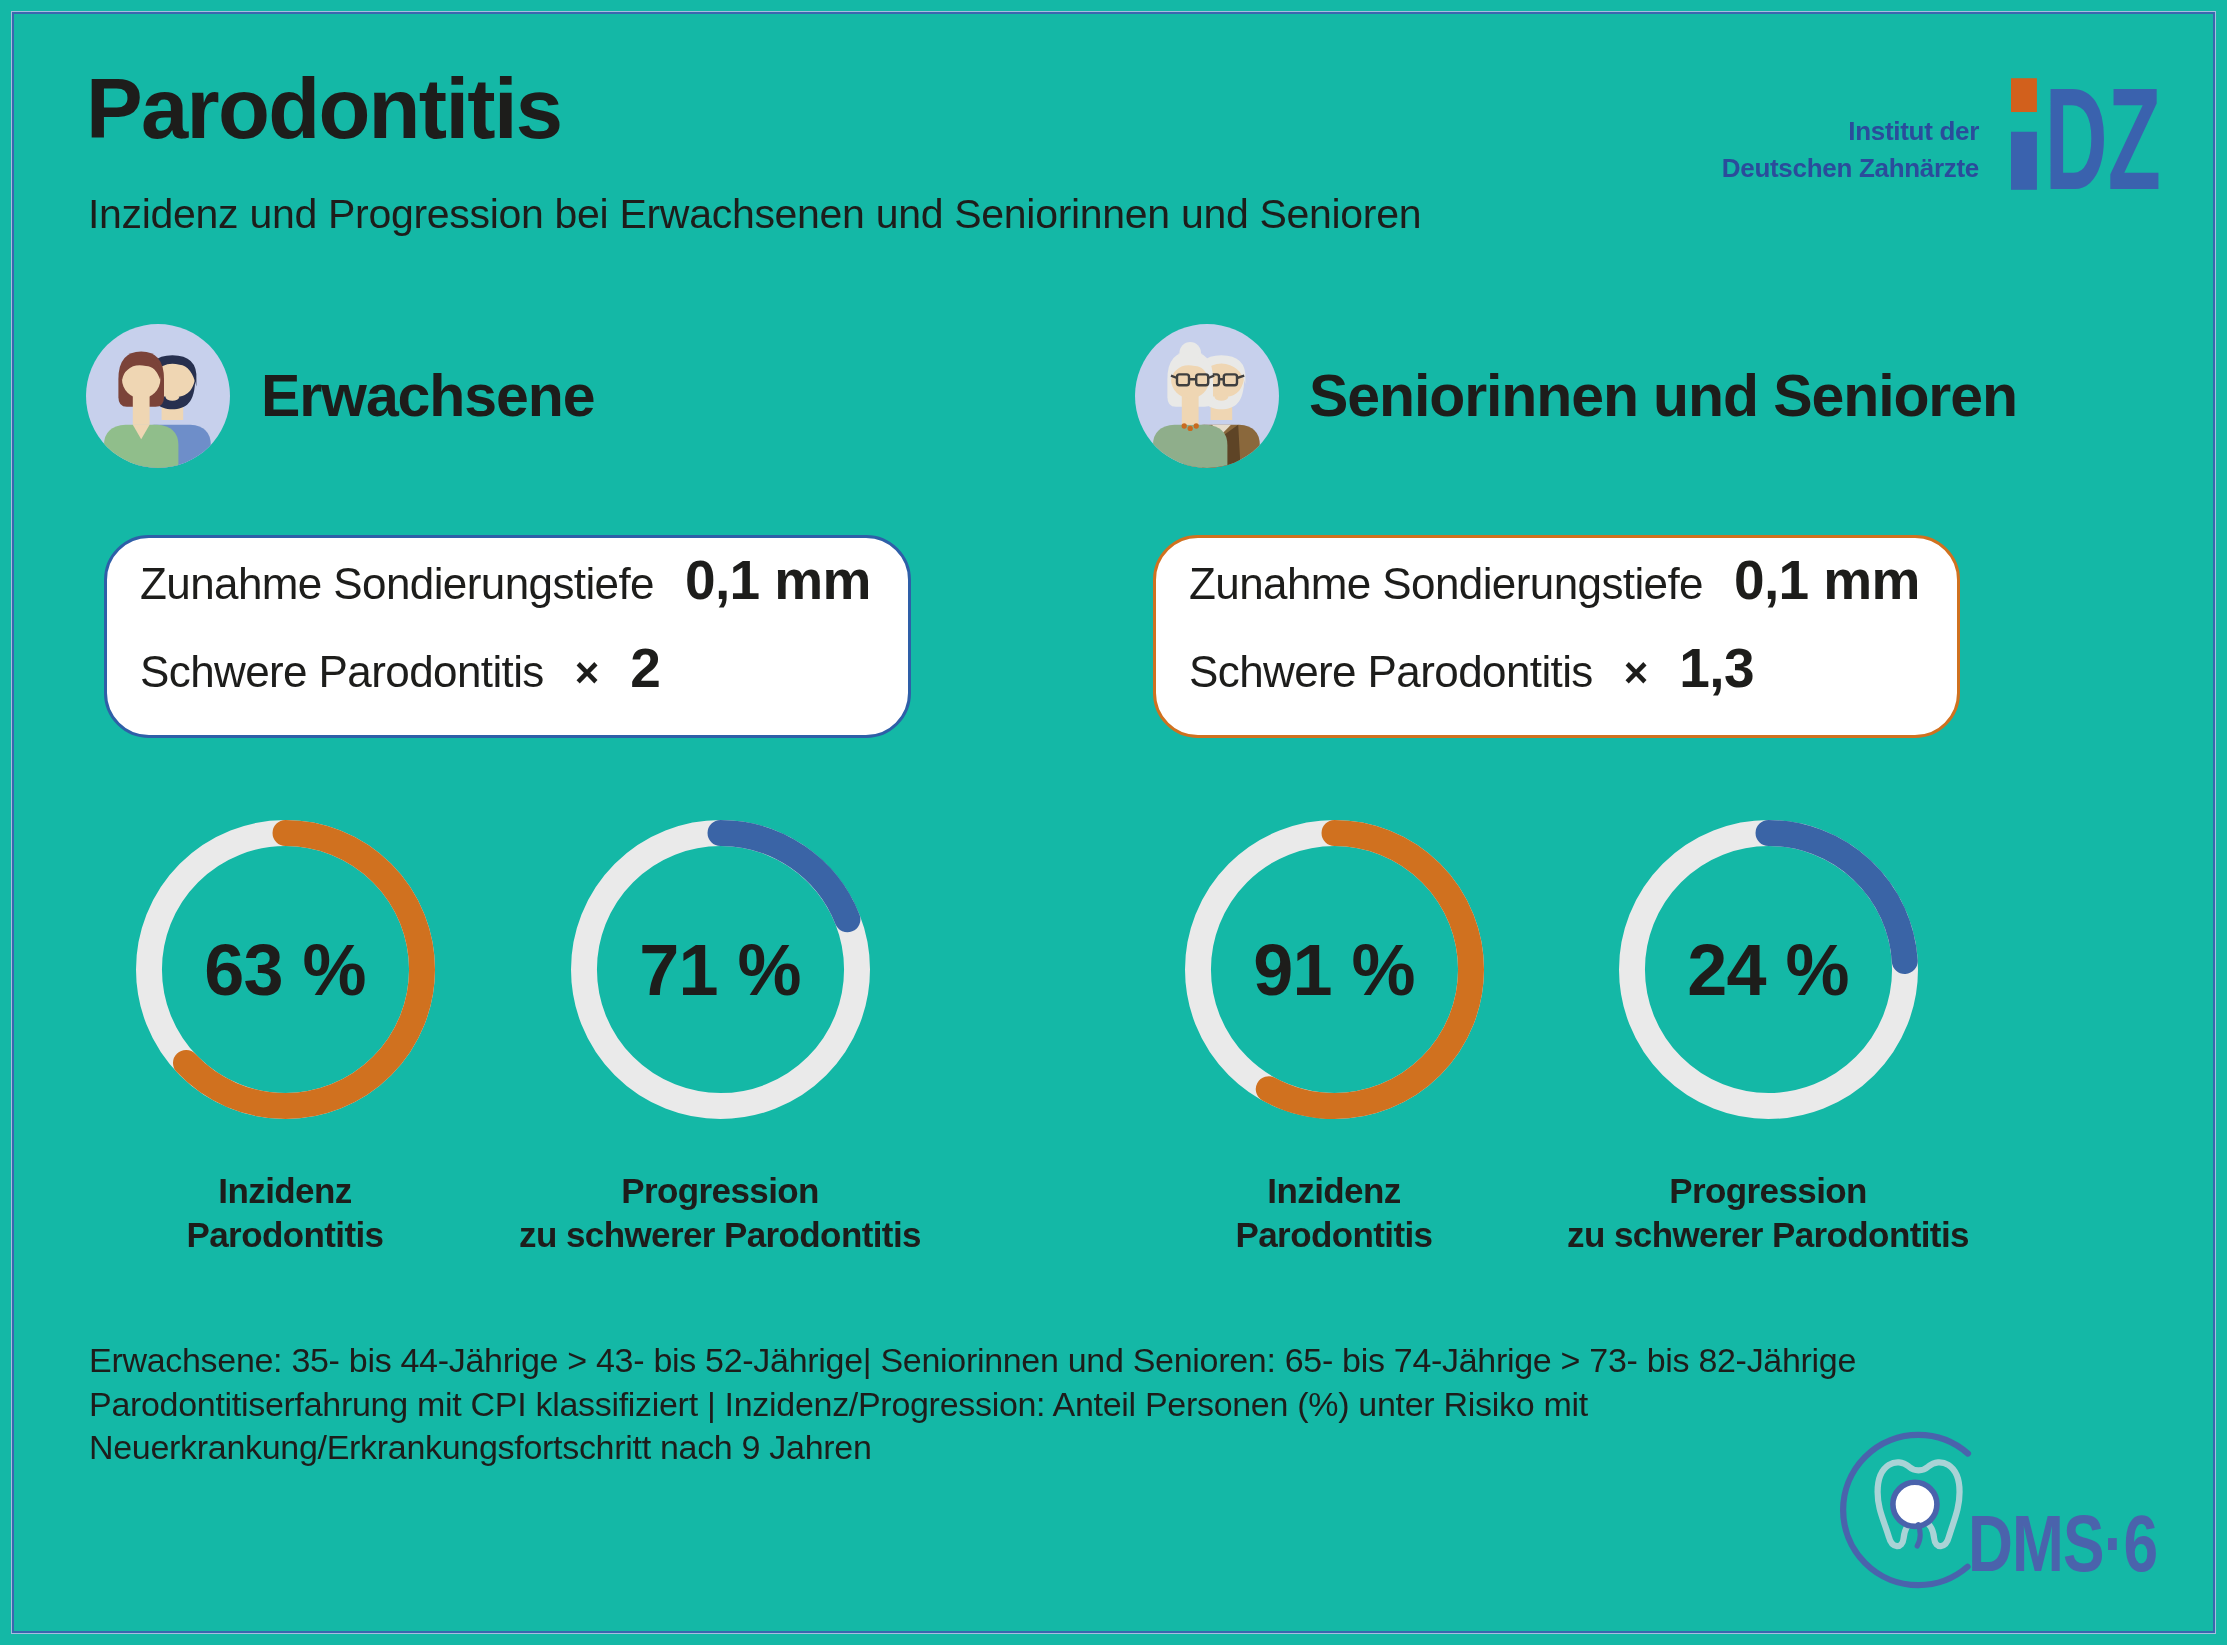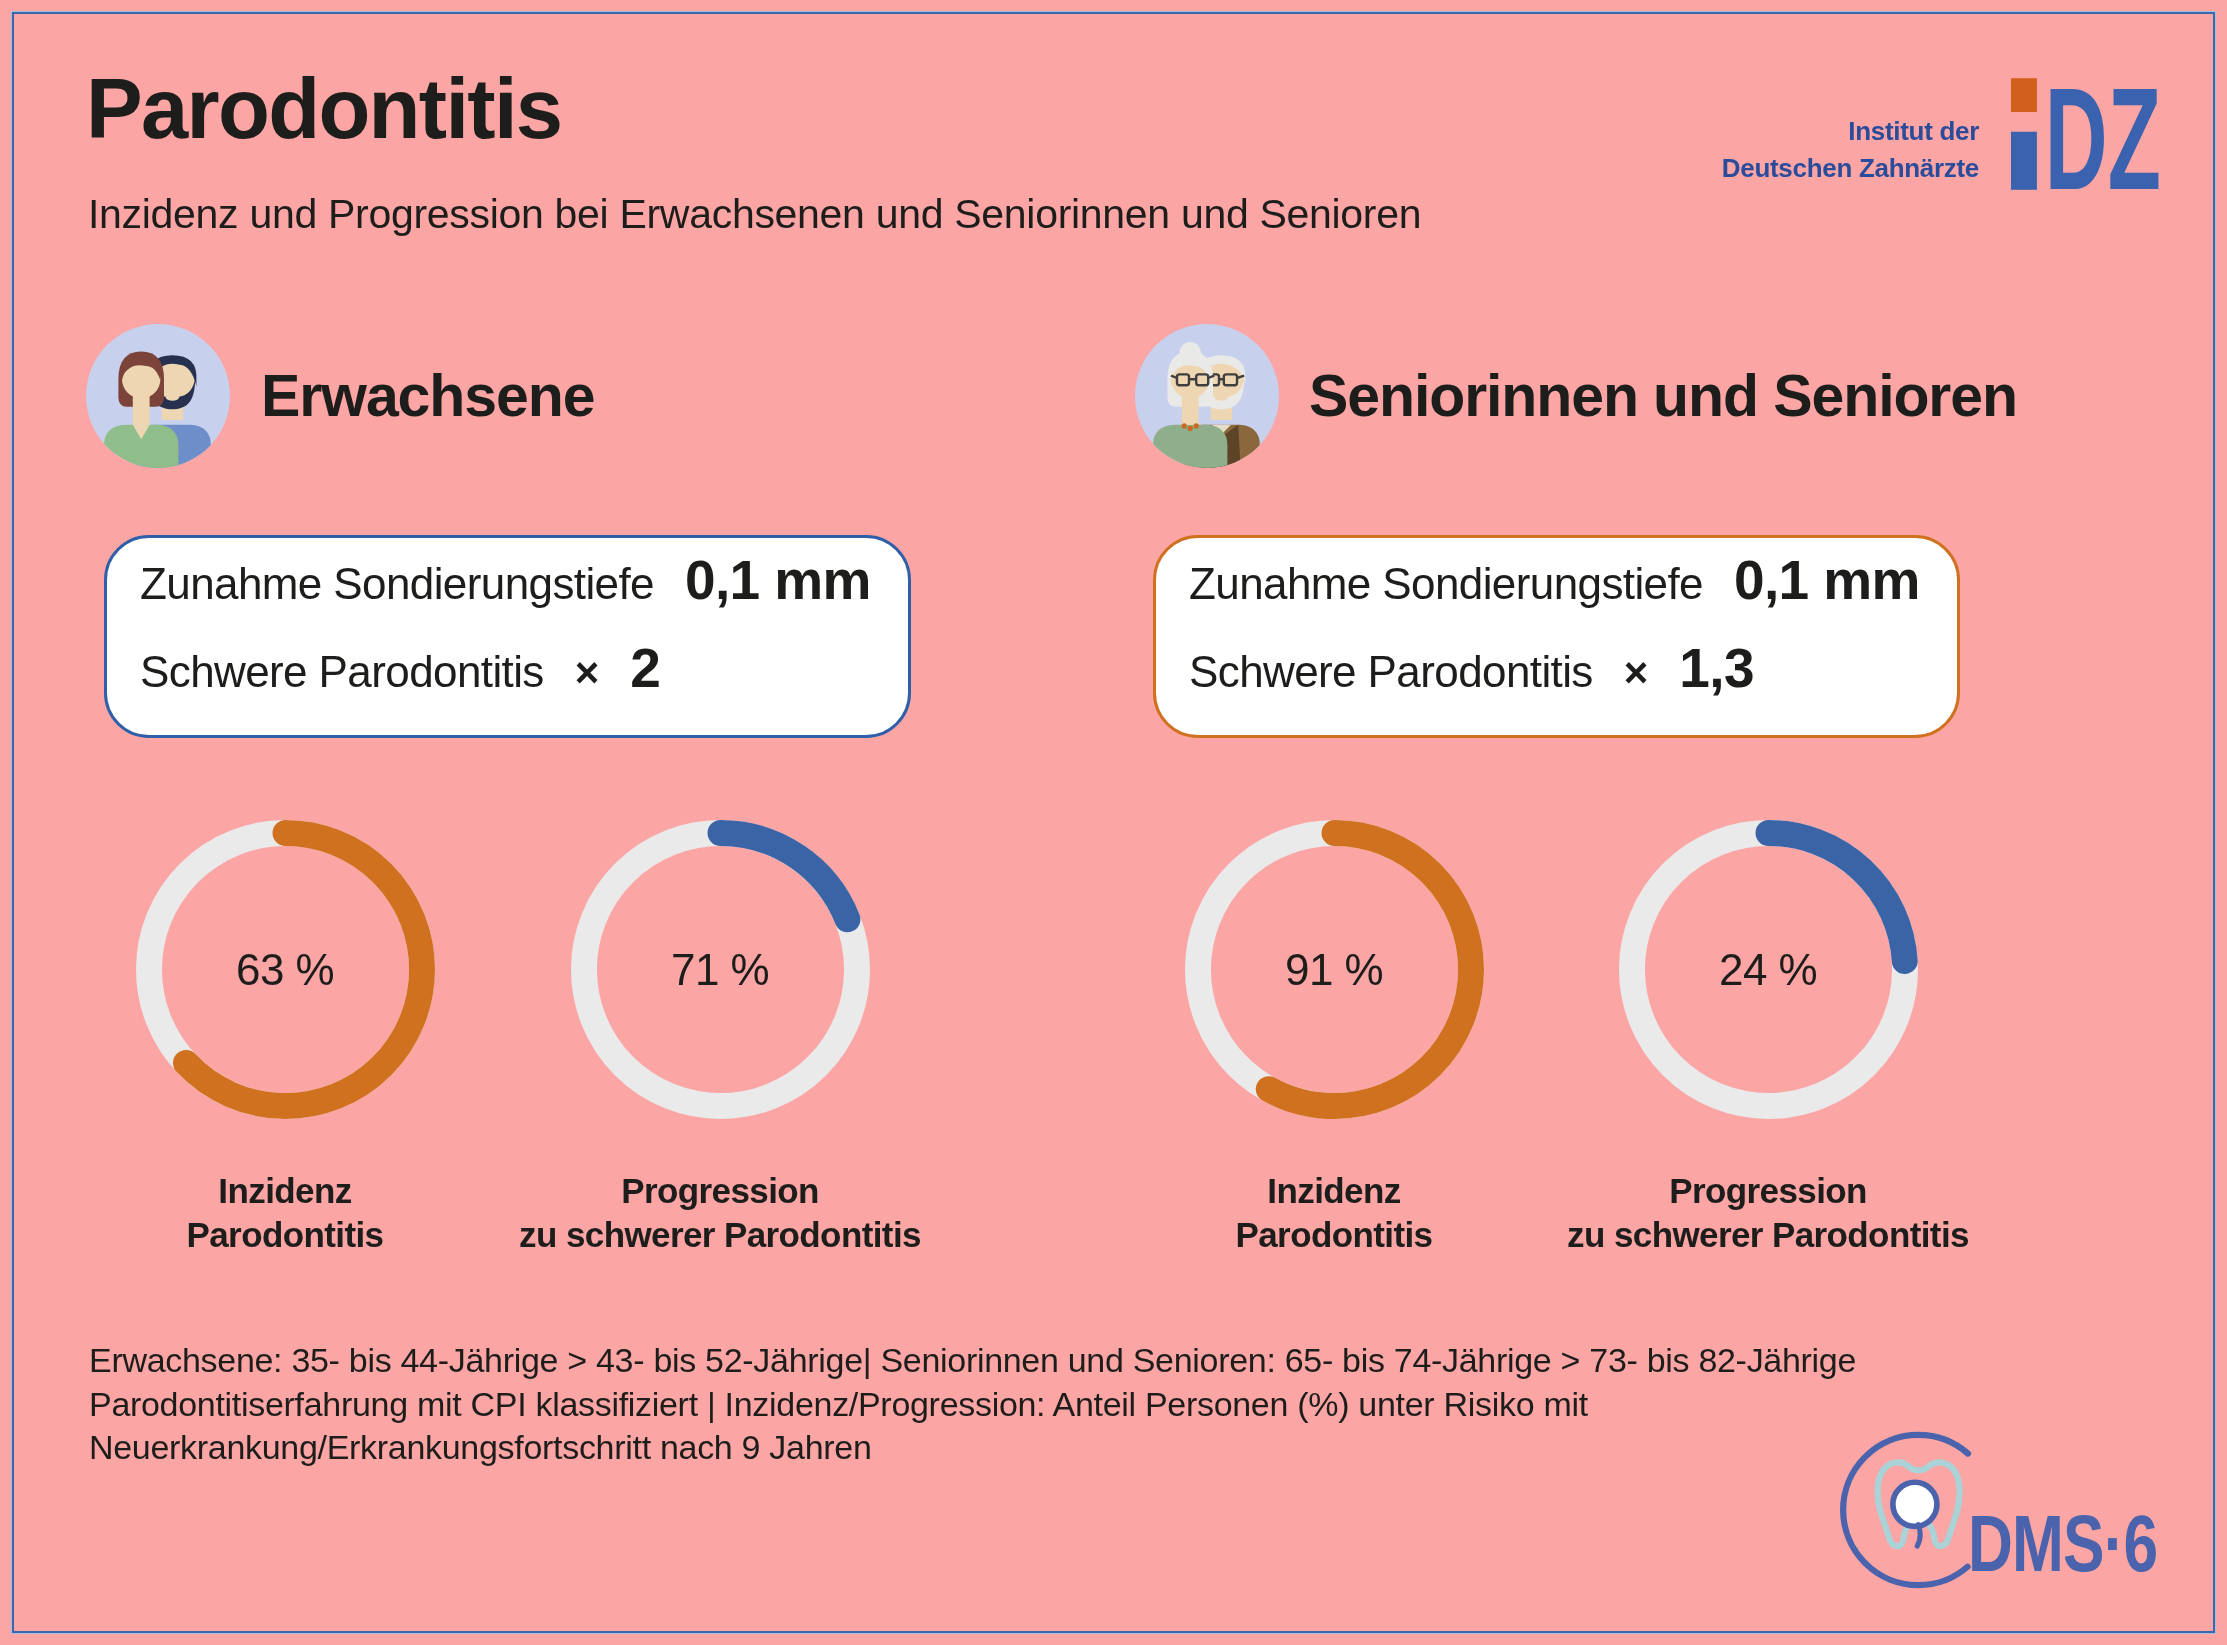--- a/index.html
+++ b/index.html
@@ -1,17 +1,17 @@
 <!DOCTYPE html>
 <html style="font-size:9px"><head>
 <meta charset="utf-8">
 <style>
   html,body { margin:0; padding:0; background:#ffffff; }
   .page {
-    position:relative; width:2227px; height:1645px; background:#fca5a5;
+    position:relative; width:2227px; height:1645px; background:#14b8a6;
     font-family:"Liberation Sans","DejaVu Sans",sans-serif; color:#1D1D1B; overflow:hidden;
   }
   .frame {
     position:absolute; left:12.4px; top:12.4px; right:12.4px; bottom:12.4px;
     border:2.8px solid #3A67AE; outline:1.7px solid #A6BEDF; pointer-events:none;
   }
   .title { position:absolute; left:86px; top:60px; font-size:85px; font-weight:700; letter-spacing:-1.7px; }
   .subtitle { position:absolute; left:88px; top:191px; font-size:41px; font-weight:400; letter-spacing:-0.3px; }
 
   .idz { position:absolute; top:78px; right:65px; display:flex; align-items:flex-end; gap:32px; }
@@ -36,21 +36,21 @@
   .stat-times { font-size:42px; font-weight:700; }
   .stat-value { font-size:55px; font-weight:700; letter-spacing:-0.6px; }
 
   .donut-group { position:absolute; top:820px; width:508px; text-align:center; }
   .donut-group.p1.g1 { left:31px; }   .donut-group.p2.g1 { left:466px; }
   .donut-group.p1.g2 { left:1080px; } .donut-group.p2.g2 { left:1514px; }
   .donut { position:relative; width:299px; height:299px; margin:0 auto; }
   .donut svg { width:100%; height:100%; display:block; }
   .donut-pct {
     position:absolute; inset:0; display:flex; align-items:center; justify-content:center;
-    font-size:44px; font-weight:400; letter-spacing:-0.6px;
+    font-size:72px; font-weight:700; letter-spacing:-0.6px;
   }
   .donut-label { margin-top:50px; font-size:35px; font-weight:700; line-height:1.26; letter-spacing:-0.6px; }
 
   .footnote { position:absolute; left:89px; top:1339px; font-size:34px; line-height:1.28; font-weight:400; letter-spacing:-0.3px; }
 
   .dms6 { position:absolute; left:1829px; top:1407px; width:373px; height:215px; }
 </style>
 </head>
 <body>
 

